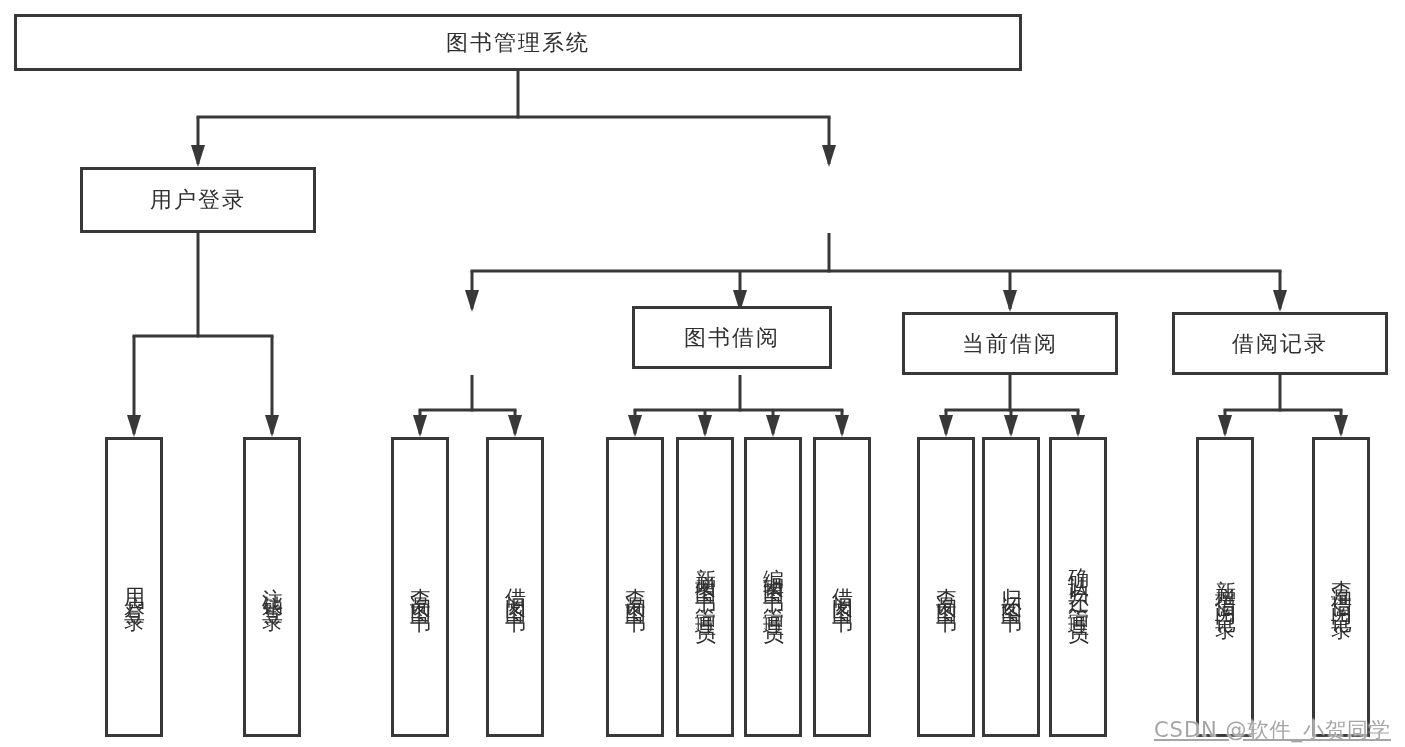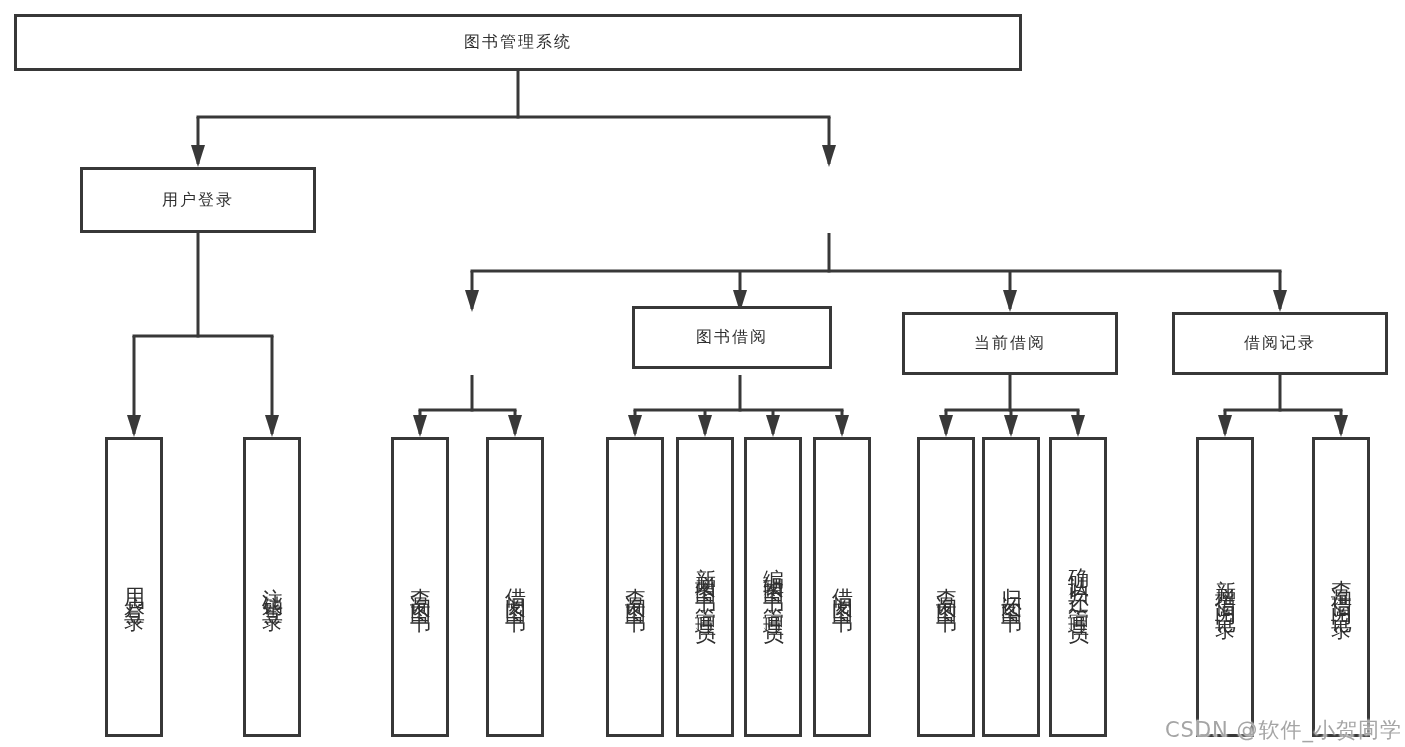--- a/index.html
+++ b/index.html
@@ -20,29 +20,29 @@
   .wires{position:absolute;left:0;top:0;pointer-events:none;}
   .wires line{stroke:var(--line-color);stroke-width:3;fill:none;}
   .wires .ah{fill:var(--line-color);}
   .node{
     position:absolute;box-sizing:border-box;
     background:var(--box-fill);
     border:3px solid var(--line-color);
     display:flex;align-items:center;justify-content:center;
     color:var(--text-color);
   }
-  .hnode span{font-size:16px;letter-spacing:2px;white-space:nowrap;}
+  .hnode span{font-size:22px;letter-spacing:2px;white-space:nowrap;}
   .vnode{writing-mode:vertical-rl;}
   .vnode span{font-size:21px;letter-spacing:8px;line-height:1;}
   .watermark{
-    position:absolute;right:3px;bottom:3px;
+    position:absolute;right:14px;bottom:3px;
     font-size:21px;letter-spacing:1px;
     color:var(--wm-color);
     text-shadow:1px 1px 2px rgba(255,255,255,.95), -1px -1px 2px rgba(255,255,255,.95);
-    z-index:6;white-space:nowrap;
+    z-index:6;white-space:nowrap;text-decoration:underline;
   }
 </style>
 </head>
 <body>
 
 <div class="canvas">
 
   <svg class="wires" width="1405" height="747" viewBox="0 0 1405 747">
     <defs>
       <marker id="arrowhead" markerUnits="userSpaceOnUse" markerWidth="22" markerHeight="14" viewBox="0 0 22 14" refX="19" refY="7" orient="auto">

